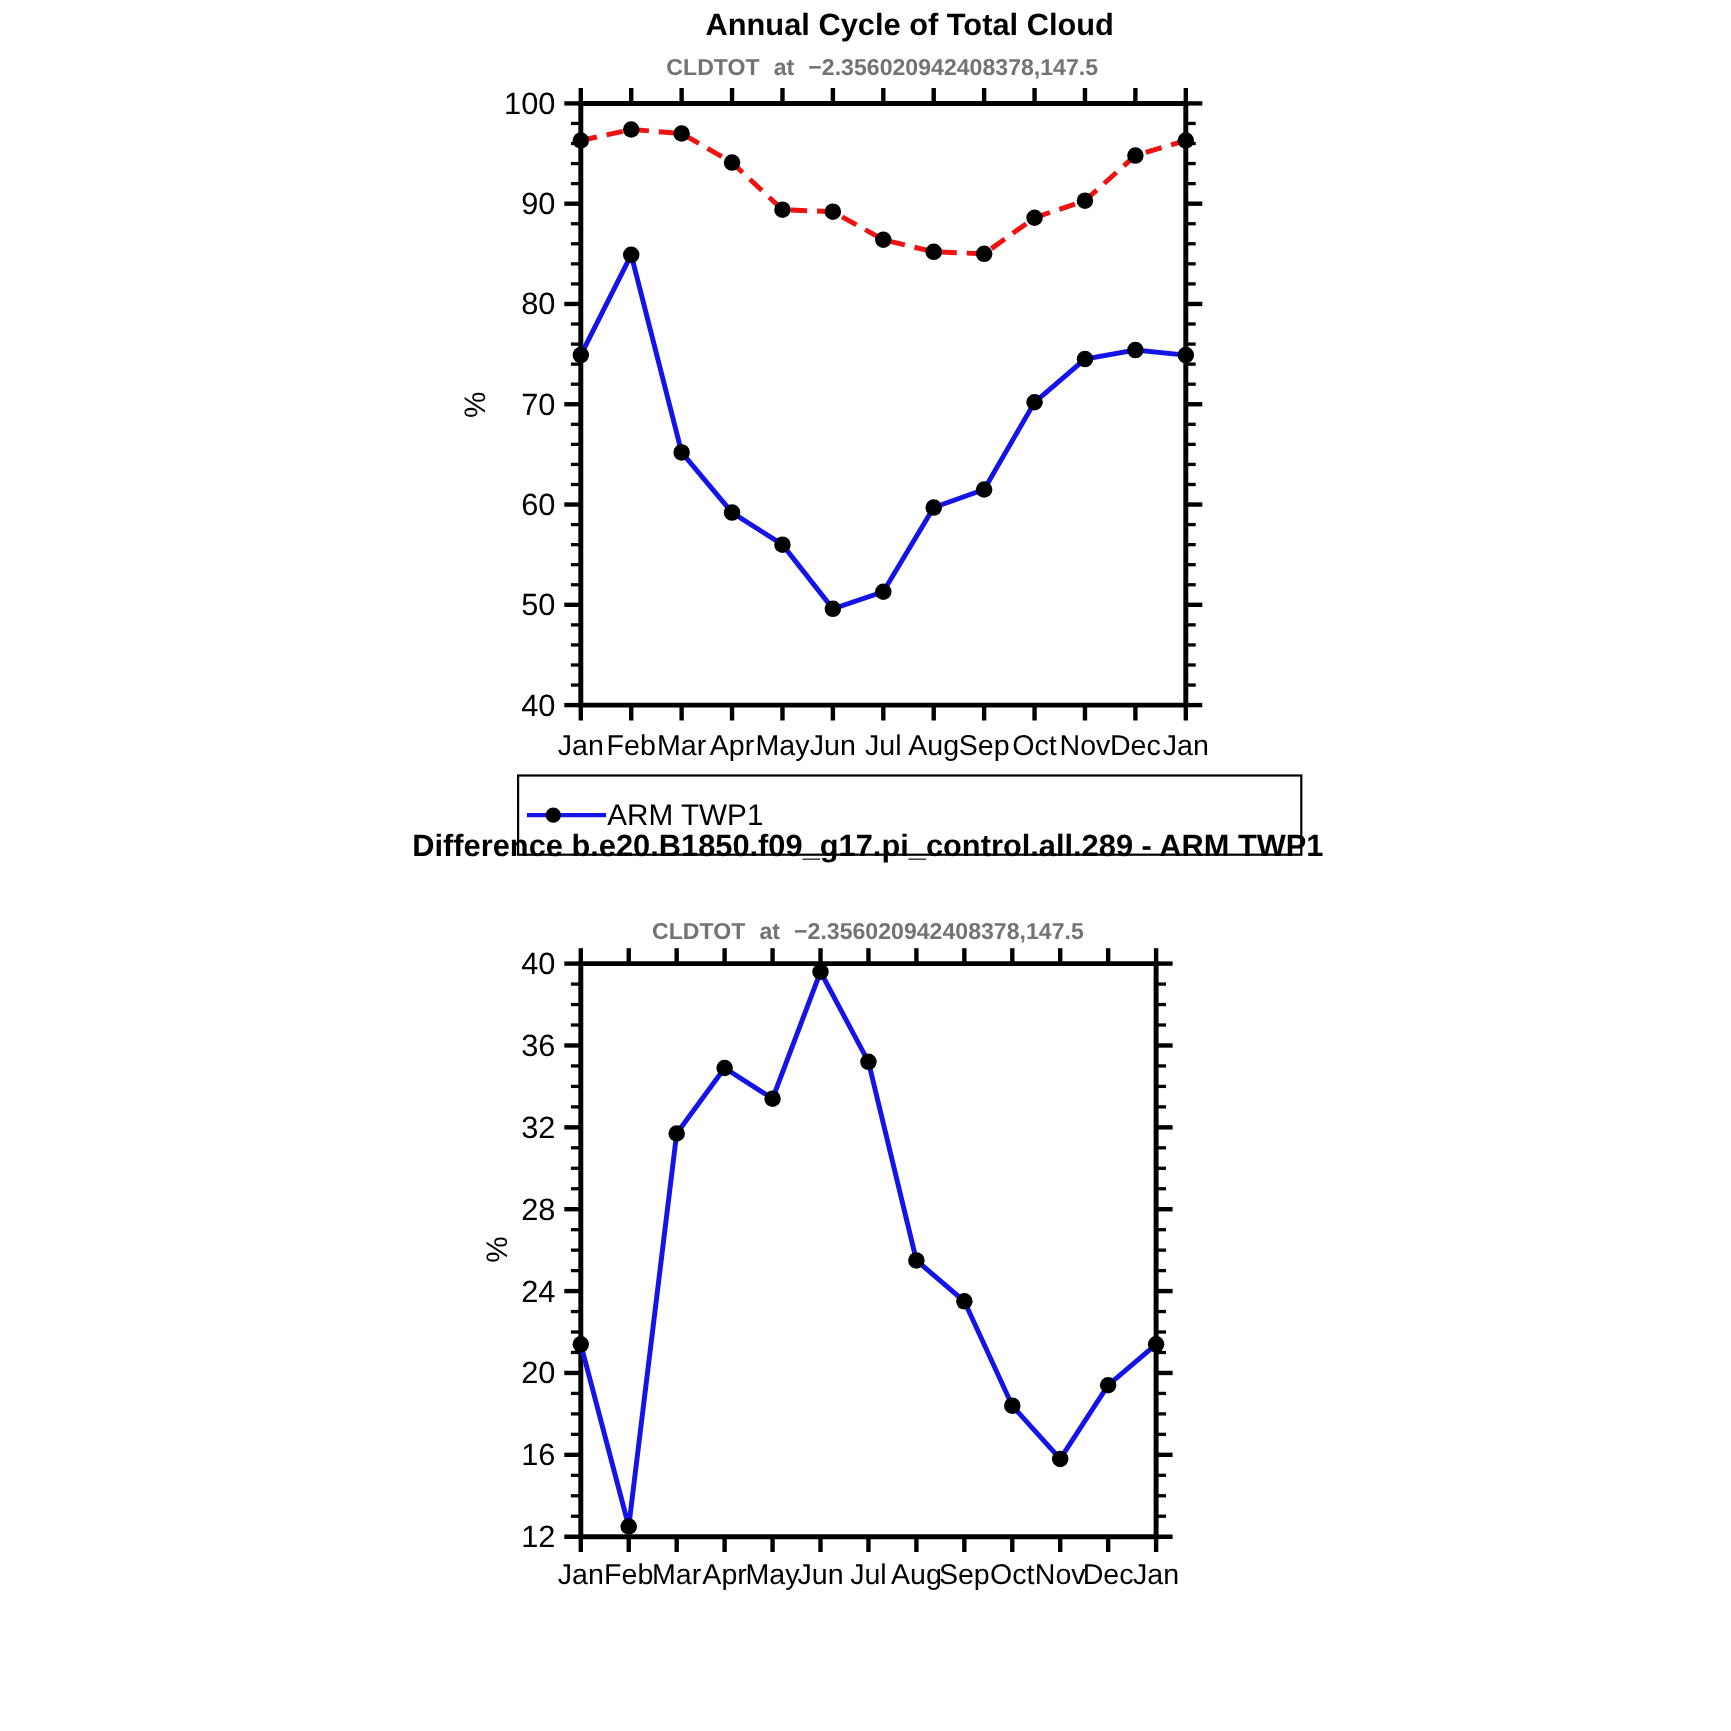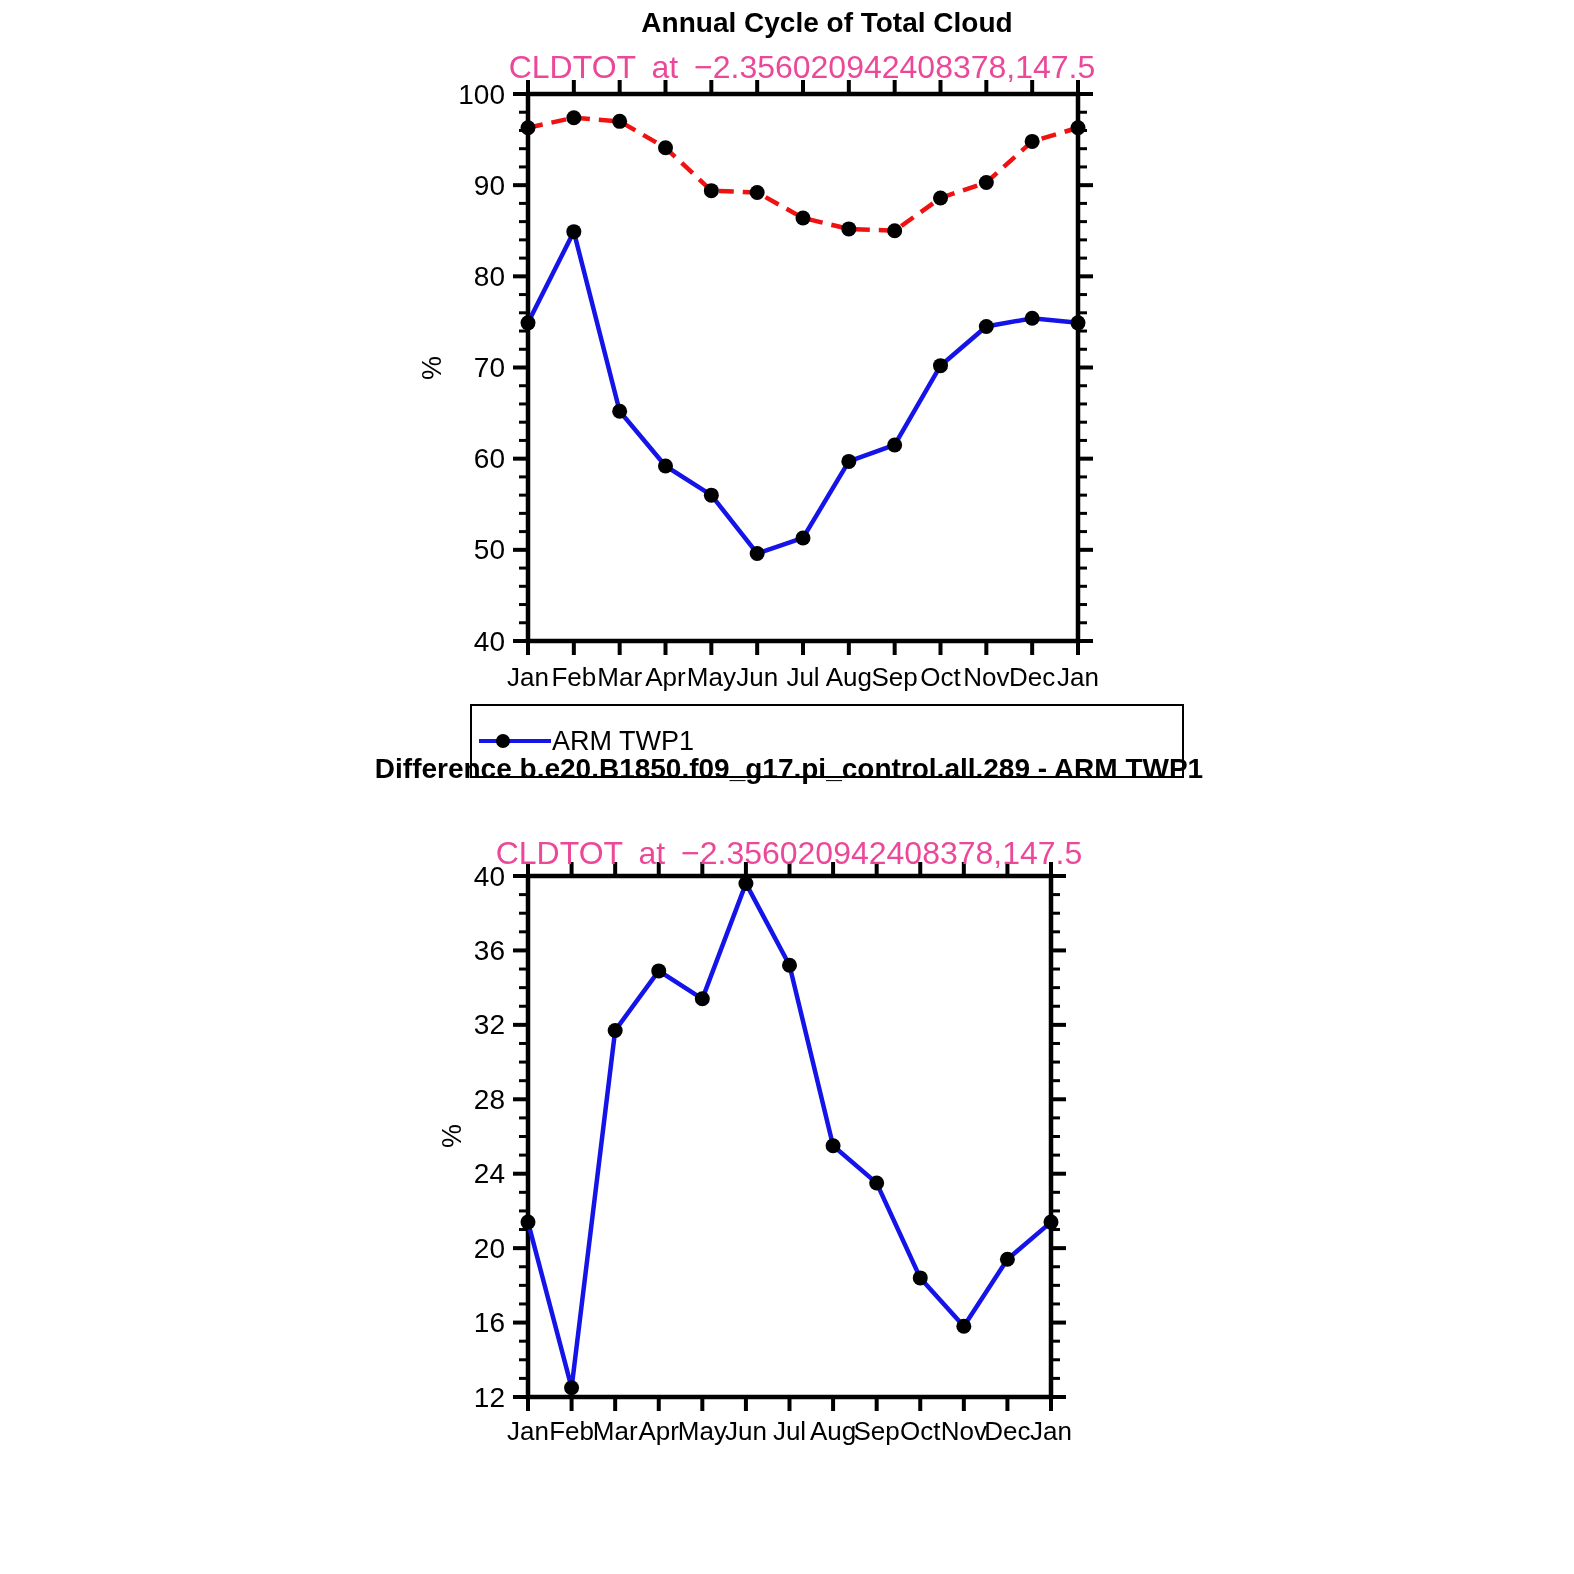--- a/index.html
+++ b/index.html
@@ -1,22 +1,22 @@
 <!DOCTYPE html>
 <html><head>
 <meta charset="utf-8">
 <style>
   html,body{margin:0;padding:0;background:#fff;}
   .page{position:relative;width:1574px;height:1574px;background:#ffffff;overflow:hidden;
         font-family:"Liberation Sans",sans-serif;color:#000;}
   #plot-svg{position:absolute;left:0;top:0;}
   .chart-title{position:absolute;transform:translateX(-50%);font-weight:700;font-size:28px;
         white-space:nowrap;line-height:1.1;}
-  .chart-subtitle{position:absolute;transform:translateX(-50%);font-weight:400;font-size:32px;
-        white-space:nowrap;word-spacing:7px;line-height:1.1;color:#ec4899;}
+  .chart-subtitle{position:absolute;transform:translateX(-50%);font-weight:700;font-size:21px;
+        white-space:nowrap;word-spacing:7px;line-height:1.1;color:#737373;}
   .t-top{left:827px;top:8px;}
   .s-top{left:802px;top:50px;}
   .t-bot{left:789px;top:754px;}
   .s-bot{left:789px;top:836px;}
   .legend{position:absolute;left:470px;top:704px;width:714px;height:74px;border:2.5px solid #000;
         box-sizing:border-box;background:#fff;display:flex;flex-direction:column;
         justify-content:space-around;padding:3px 4px 3px 6px;}
   .lrow{display:flex;align-items:center;height:32px;}
   .lrow svg{width:74px;height:20px;flex:none;}
   .llabel{font-size:27px;white-space:nowrap;line-height:1;}

